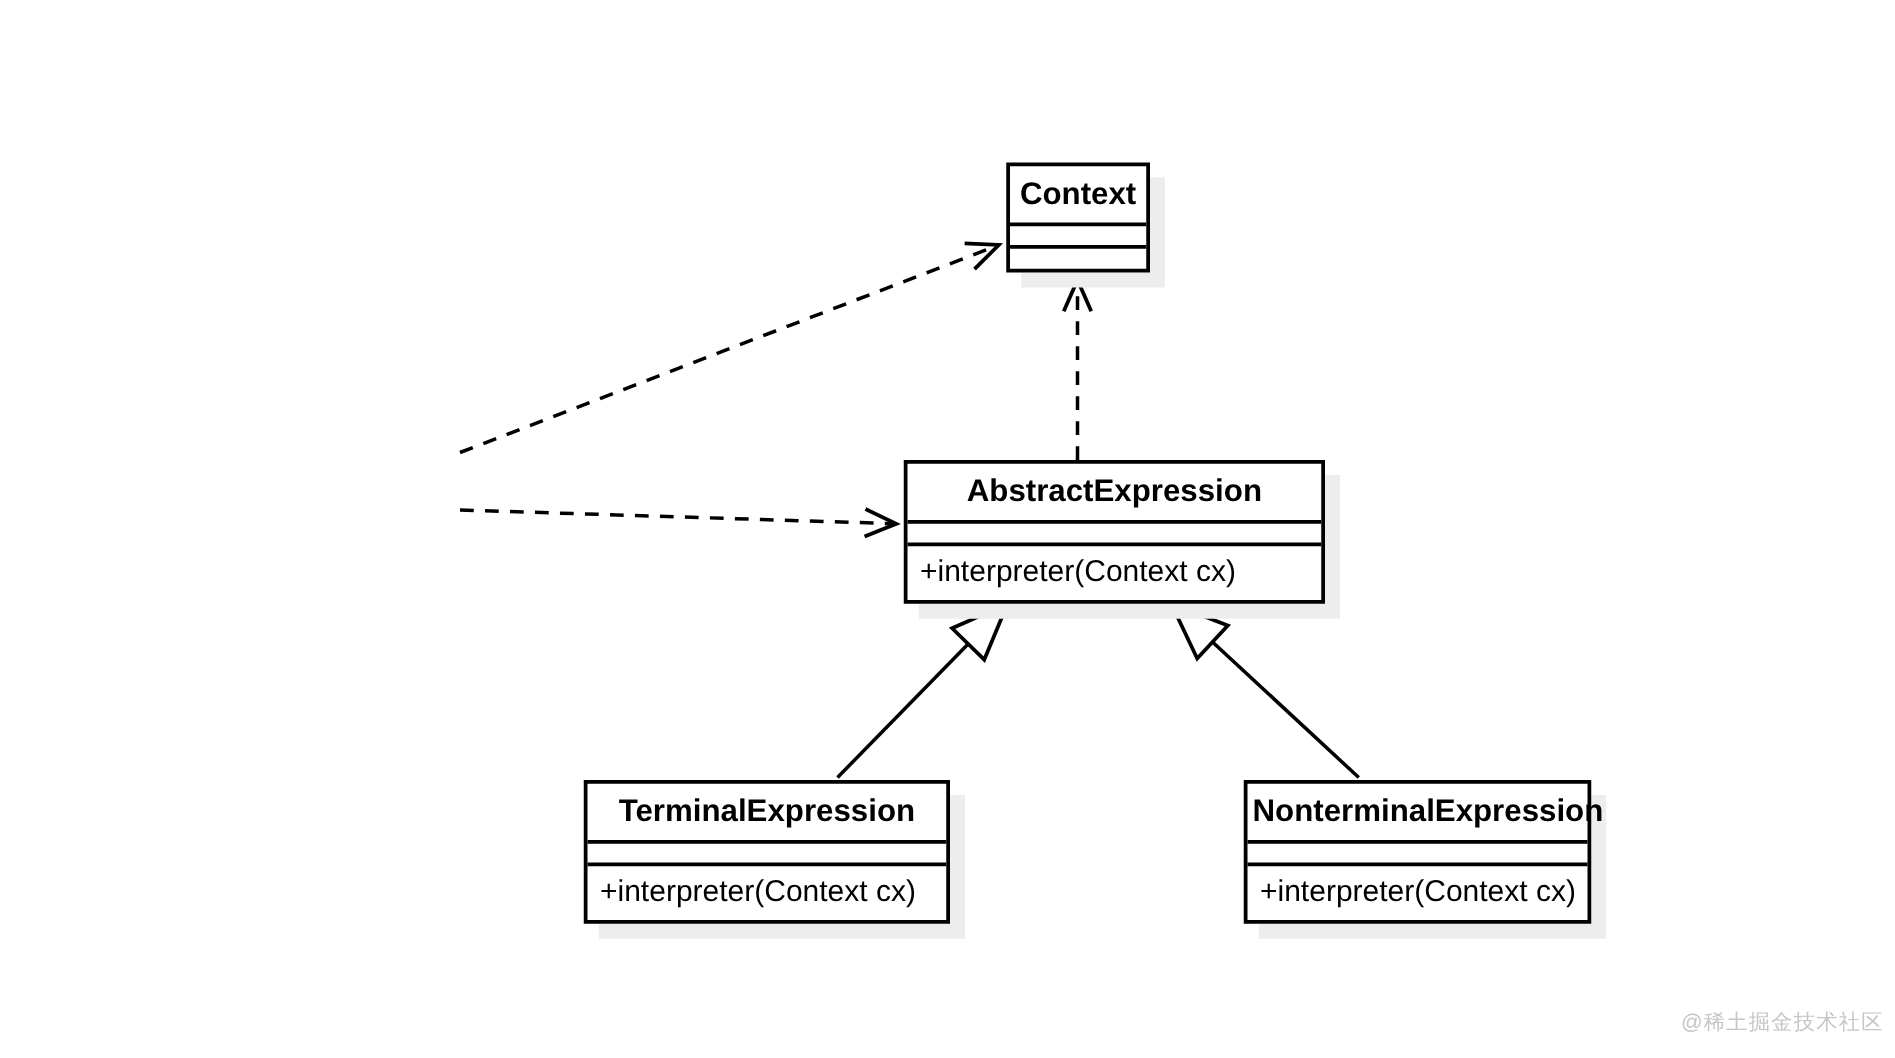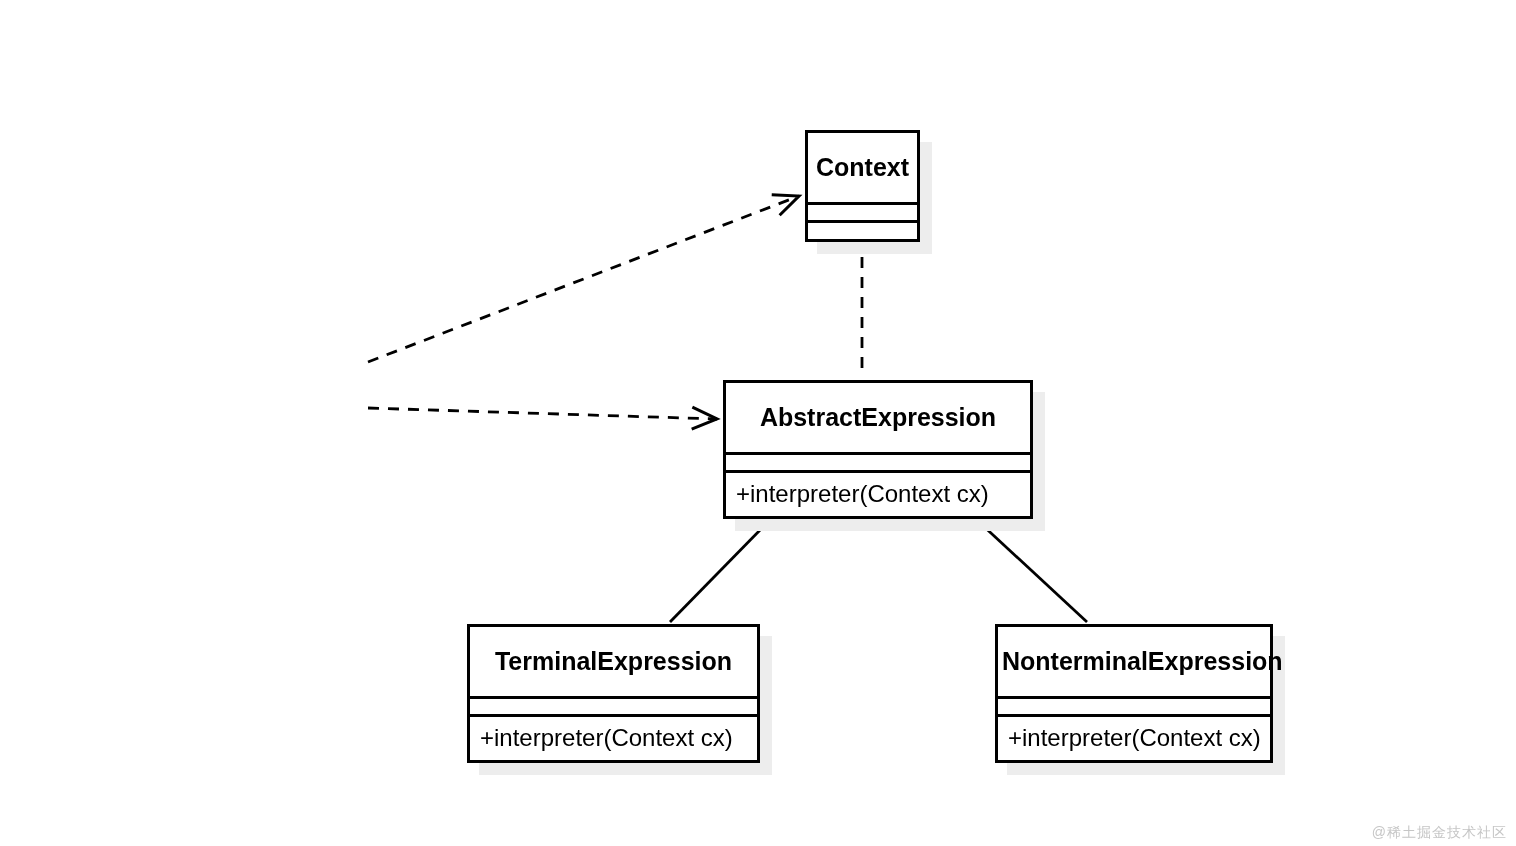--- a/index.html
+++ b/index.html
@@ -29,48 +29,48 @@
     background: #ffffff;
     border: 3px solid #000000;
     box-shadow: 12px 12px 0 #ededed;
     color: #000000;
   }
   .uml-title {
     font-weight: bold;
     font-size: 25px;
     line-height: 29px;
     text-align: center;
-    padding: 20px 4px;
+    padding: 8px 4px;
     white-space: nowrap;
   }
   .uml-attrs {
     height: 15px;
     border-top: 3px solid #000000;
   }
   .uml-methods {
     border-top: 3px solid #000000;
     font-size: 24px;
     line-height: 28px;
     padding: 7px 10px 8px 10px;
     white-space: nowrap;
   }
   .uml-methods.empty {
     height: 16px;
     padding: 0;
   }
   #box-context            { left: 805px; top: 130px; width: 115px; }
   #box-interpreter-demo   { left: 148px; top: 352px; width: 220px; }
-  #box-abstract-expression{ left: 723px; top: 368px; width: 310px; margin-top: 12px; }
+  #box-abstract-expression{ left: 723px; top: 368px; width: 337px; }
   #box-terminal-expression{ left: 467px; top: 624px; width: 293px; }
   #box-nonterminal-expression { left: 995px; top: 624px; width: 278px; }
   .watermark {
     position: absolute;
     right: 9px;
-    bottom: 4px;
-    font-size: 14px;
+    bottom: 17px;
+    font-size: 17px;
     color: #c6c6c6;
     letter-spacing: 1px;
   }
   .dashed-line {
     stroke: #000000;
     stroke-width: 2.8;
     stroke-dasharray: 11 9;
     fill: none;
   }
   .solid-line {

